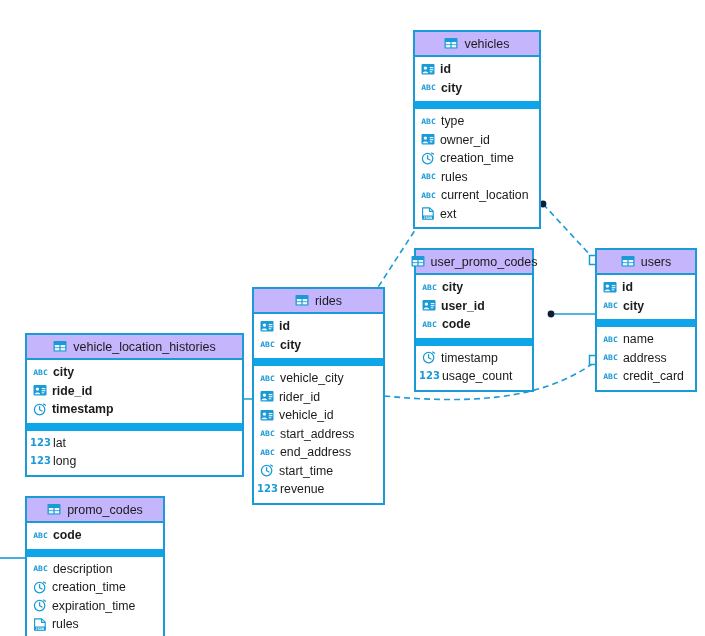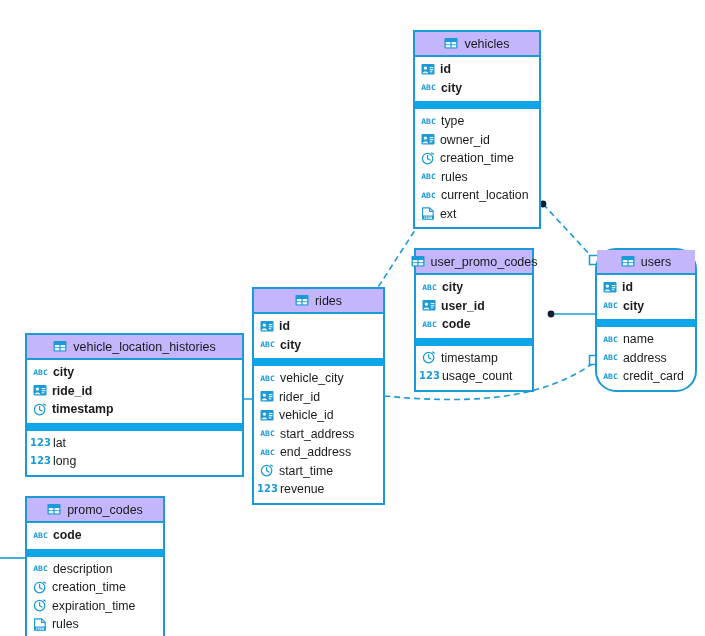--- a/index.html
+++ b/index.html
@@ -239,21 +239,21 @@
               </svg>
             </span>
             <span>timestamp</span>
           </div>
           <div class="ent-row">
             <span class="ico-num">123</span>
             <span>usage_count</span>
           </div>
         </div>
       </div>
-      <div class="entity" style="left: 595px; top: 248px; width: 102px; border-radius: 21px;">
+      <div class="entity" style="left: 595px; top: 248px; width: 102px;">
         <div class="ent-header">
           <span class="ico">
             <svg viewBox="0 0 14 13">
               <rect x="0.5" y="1" width="13" height="10.5" rx="0.8" fill="#1a9ad7"></rect>
               <rect x="1.8" y="5" width="4.6" height="2.3" fill="#ffffff" opacity="0.92"></rect>
               <rect x="7.6" y="5" width="4.6" height="2.3" fill="#ffffff" opacity="0.92"></rect>
               <rect x="1.8" y="8.1" width="4.6" height="2.3" fill="#ffffff" opacity="0.92"></rect>
               <rect x="7.6" y="8.1" width="4.6" height="2.3" fill="#ffffff" opacity="0.92"></rect>
             </svg>
           </span>

